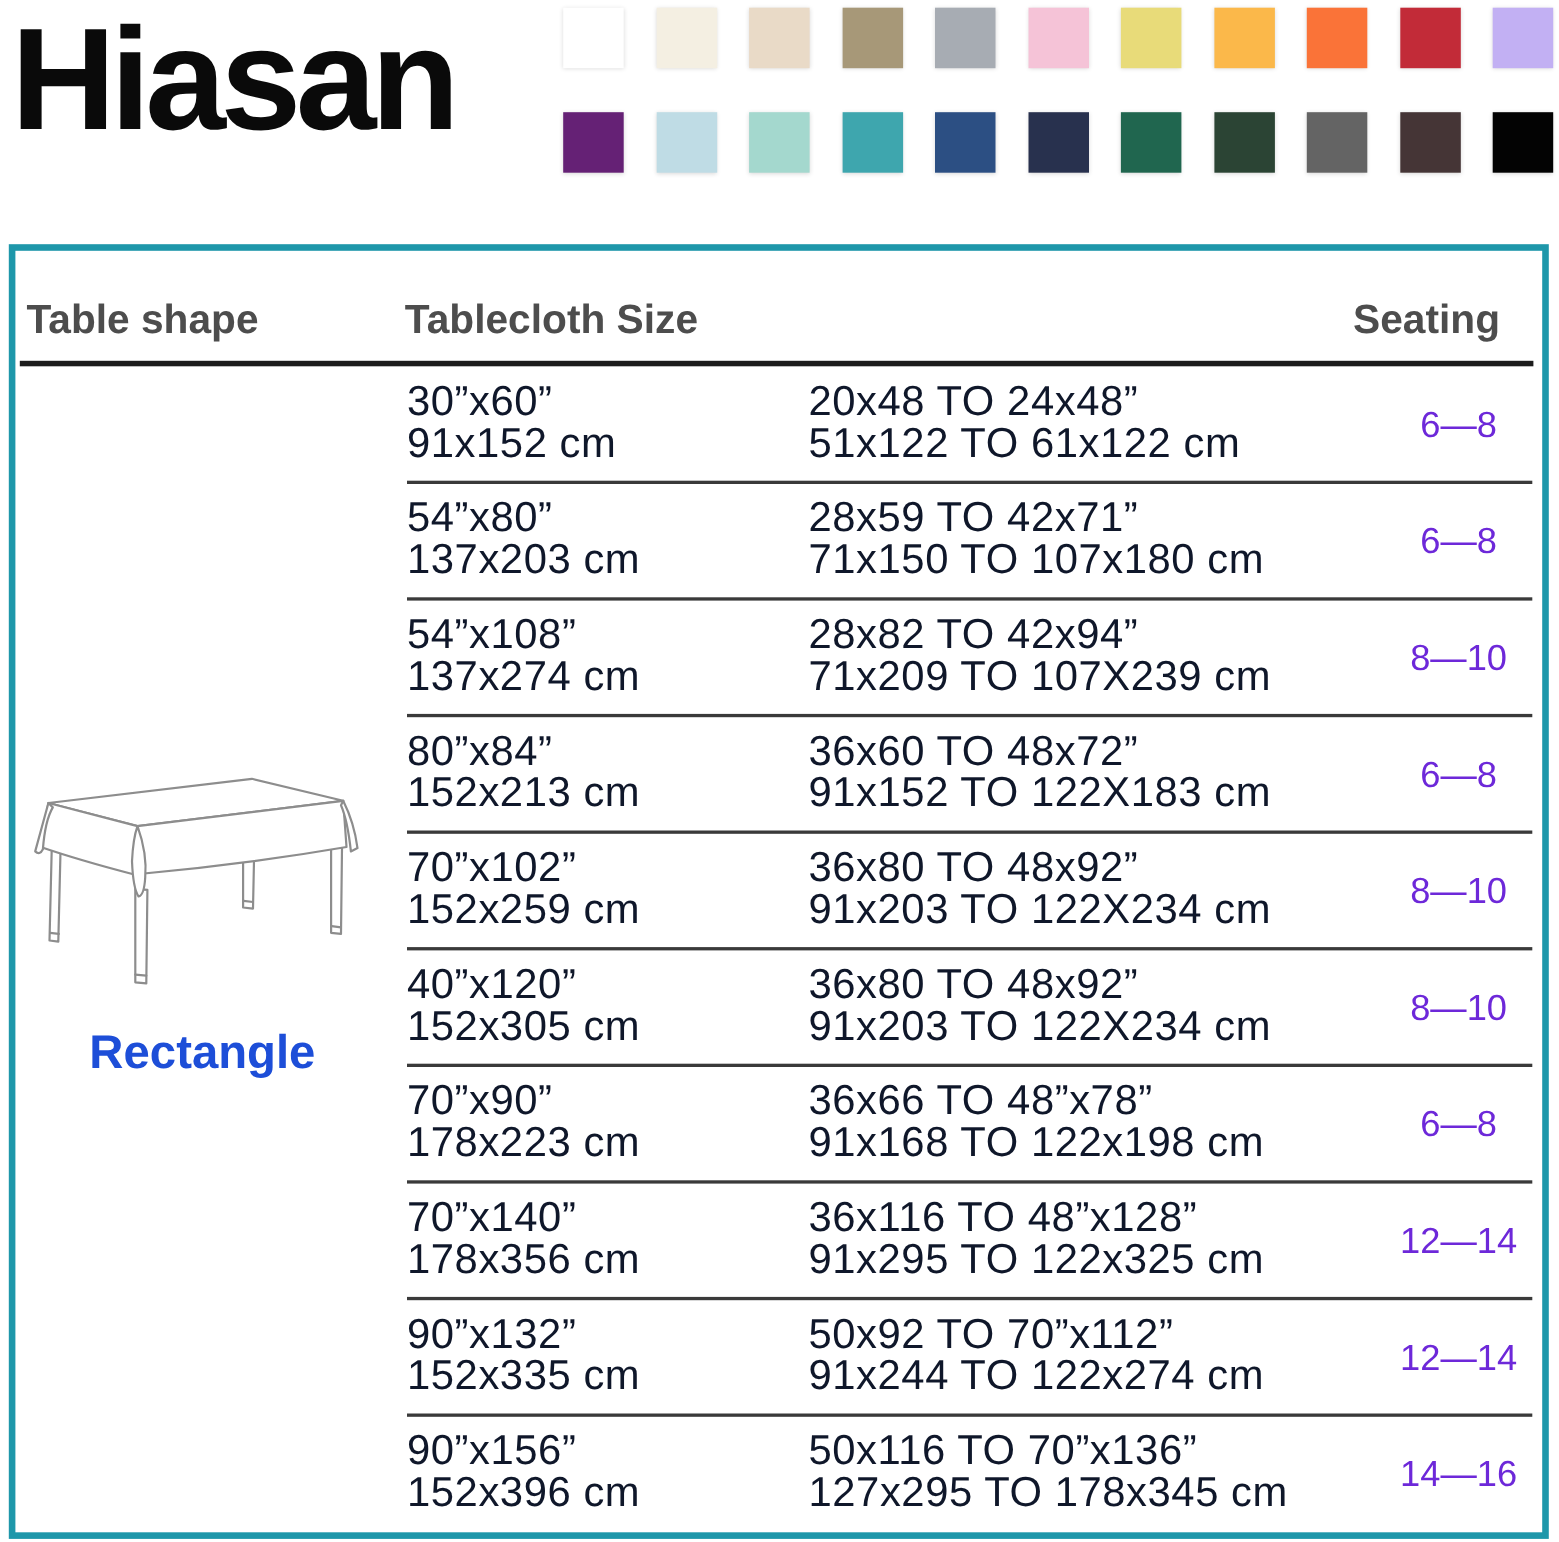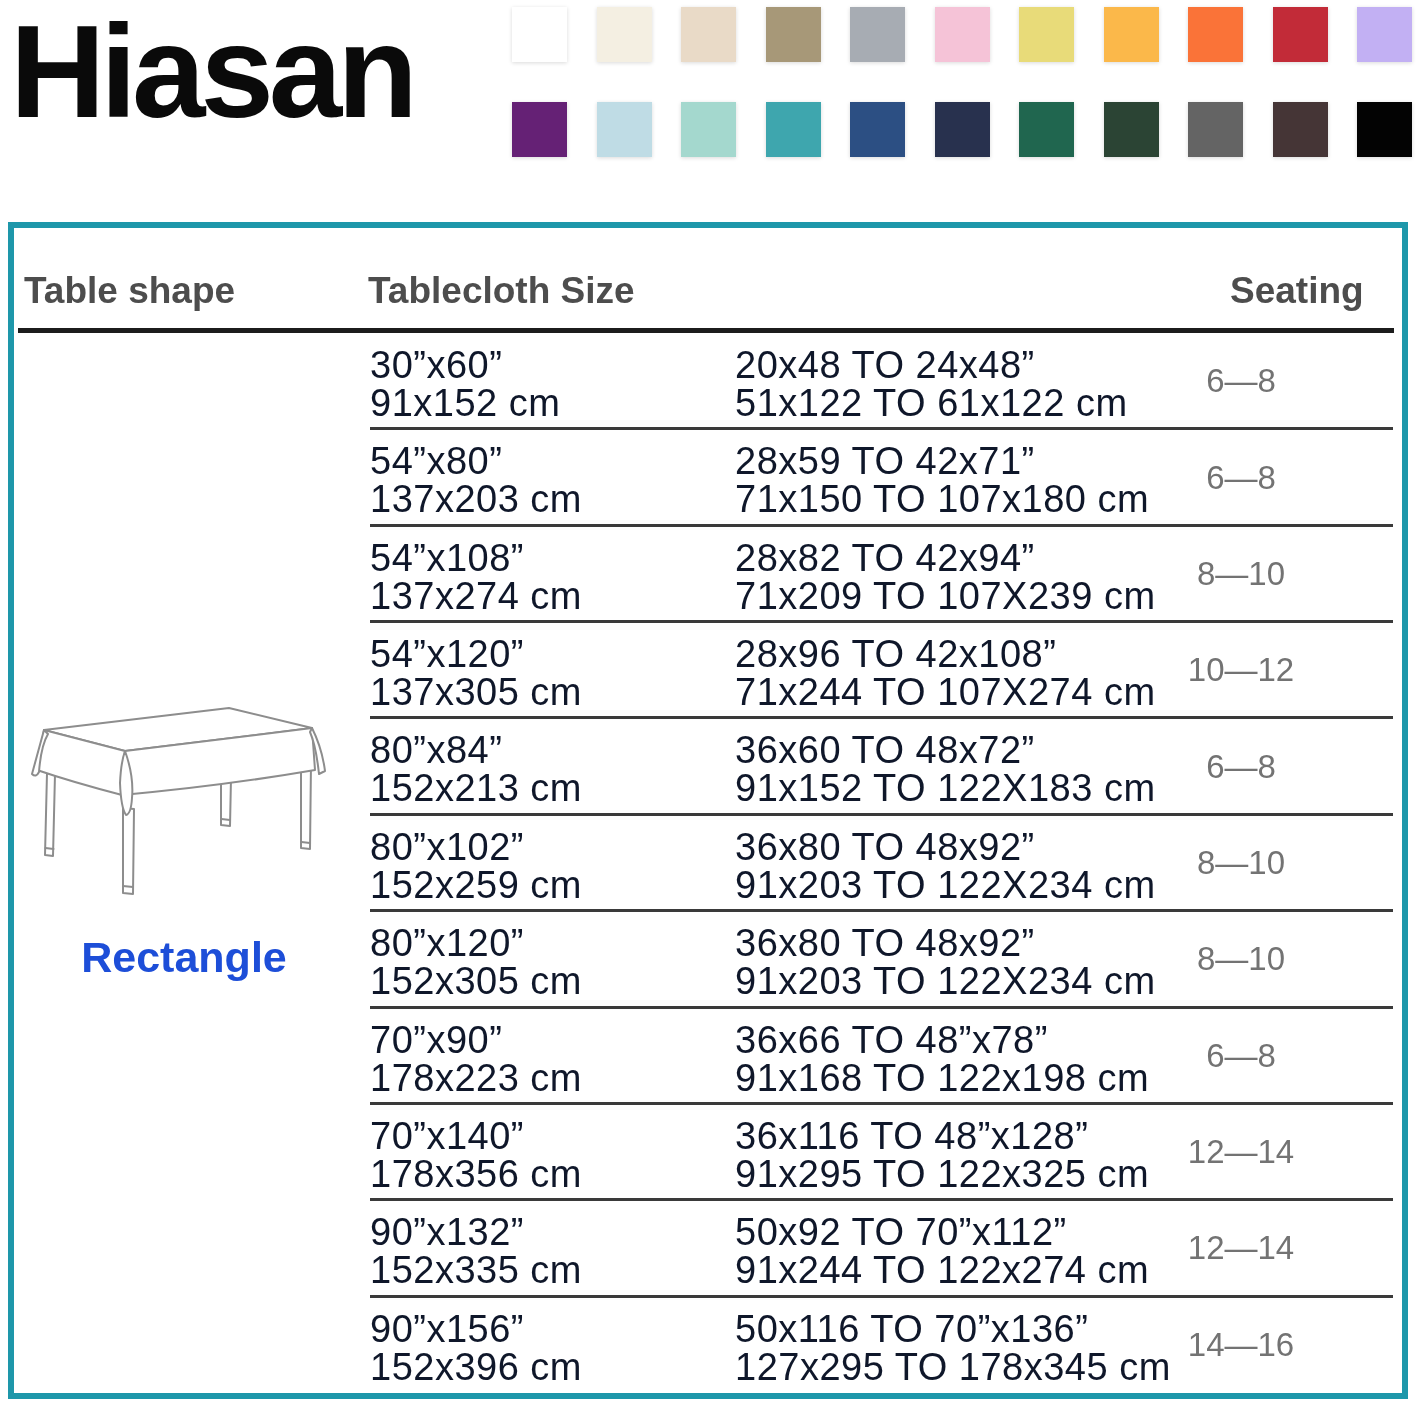--- a/index.html
+++ b/index.html
@@ -54,23 +54,23 @@
     content:""; position:absolute; left:356px; right:9px; bottom:-1px;
     height:3px; background:#3a3a3a;
   }
   .cell { position:absolute; top:0; bottom:0; }
   .cell.tc  { left:356px; }
   .cell.fit { left:721px; }
   .l1,.l2 { position:absolute; font-size:38px; color:#0f172a; white-space:nowrap; letter-spacing:0.5px; }
   .l1 { top:11px; }
   .l2 { top:49px; }
   .cell.seat {
-    left:1147px; width:160px;
+    left:1232px; width:160px;
     display:flex; align-items:center; justify-content:center;
-    font-size:33px; color:#737373; white-space:nowrap;
+    font-size:33px; color:#6d28d9; white-space:nowrap;
   }
 
   
   .shape-art { position:absolute; left:8px; top:470px; width:340px; height:220px; }
   .shape-label {
     position:absolute; left:20px; top:705px; width:300px;
     text-align:center; font-size:43px; font-weight:bold; color:#1d4ed8;
   }
 </style>
 </head>
@@ -143,54 +143,43 @@
       <div class="l2">137x274 cm</div>
     </div>
     <div class="cell fit">
       <div class="l1">28x82 TO 42x94”</div>
       <div class="l2">71x209 TO 107X239 cm</div>
     </div>
     <div class="cell seat">8—10</div>
   </div>
           <div class="row">
     <div class="cell tc">
-      <div class="l1">54”x120”</div>
-      <div class="l2">137x305 cm</div>
-    </div>
-    <div class="cell fit">
-      <div class="l1">28x96 TO 42x108”</div>
-      <div class="l2">71x244 TO 107X274 cm</div>
-    </div>
-    <div class="cell seat">10—12</div>
-  </div>
-          <div class="row">
-    <div class="cell tc">
       <div class="l1">80”x84”</div>
       <div class="l2">152x213 cm</div>
     </div>
     <div class="cell fit">
       <div class="l1">36x60 TO 48x72”</div>
       <div class="l2">91x152 TO 122X183 cm</div>
     </div>
     <div class="cell seat">6—8</div>
   </div>
           <div class="row">
     <div class="cell tc">
-      <div class="l1">80”x102”</div>
+      <div class="l1">70”x102”</div>
       <div class="l2">152x259 cm</div>
     </div>
     <div class="cell fit">
       <div class="l1">36x80 TO 48x92”</div>
       <div class="l2">91x203 TO 122X234 cm</div>
     </div>
     <div class="cell seat">8—10</div>
   </div>
           <div class="row">
     <div class="cell tc">
-      <div class="l1">80”x120”</div>
+      <div class="l1">40”x120”</div>
       <div class="l2">152x305 cm</div>
     </div>
     <div class="cell fit">
       <div class="l1">36x80 TO 48x92”</div>
       <div class="l2">91x203 TO 122X234 cm</div>
     </div>
     <div class="cell seat">8—10</div>
   </div>
           <div class="row">
     <div class="cell tc">

